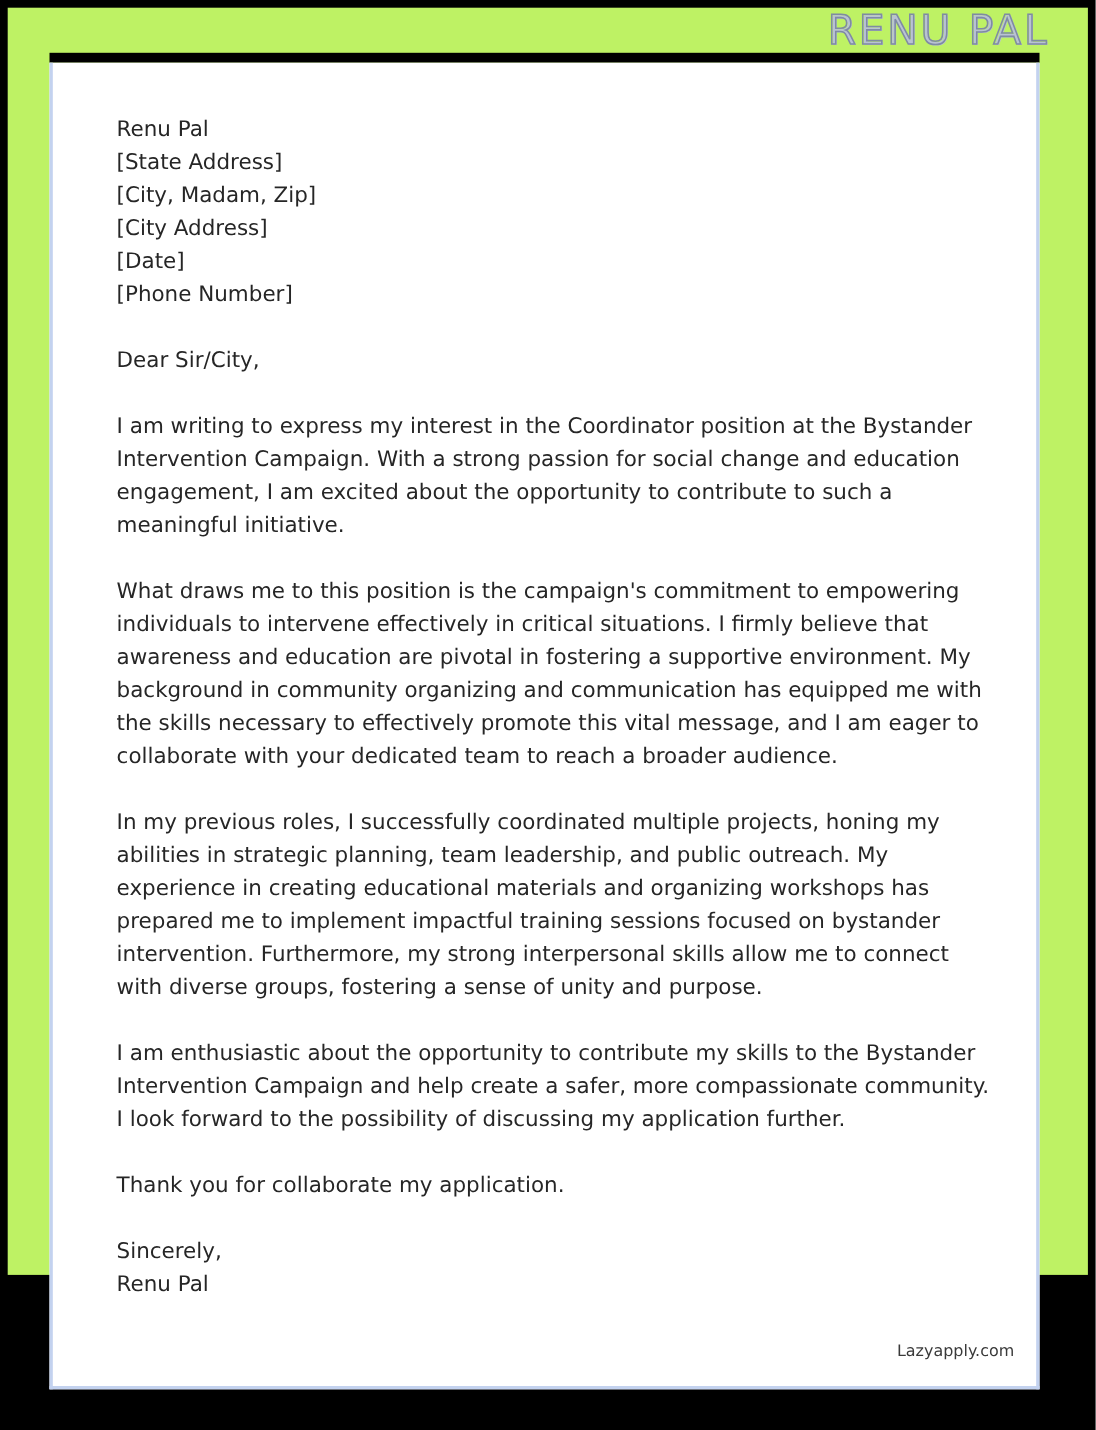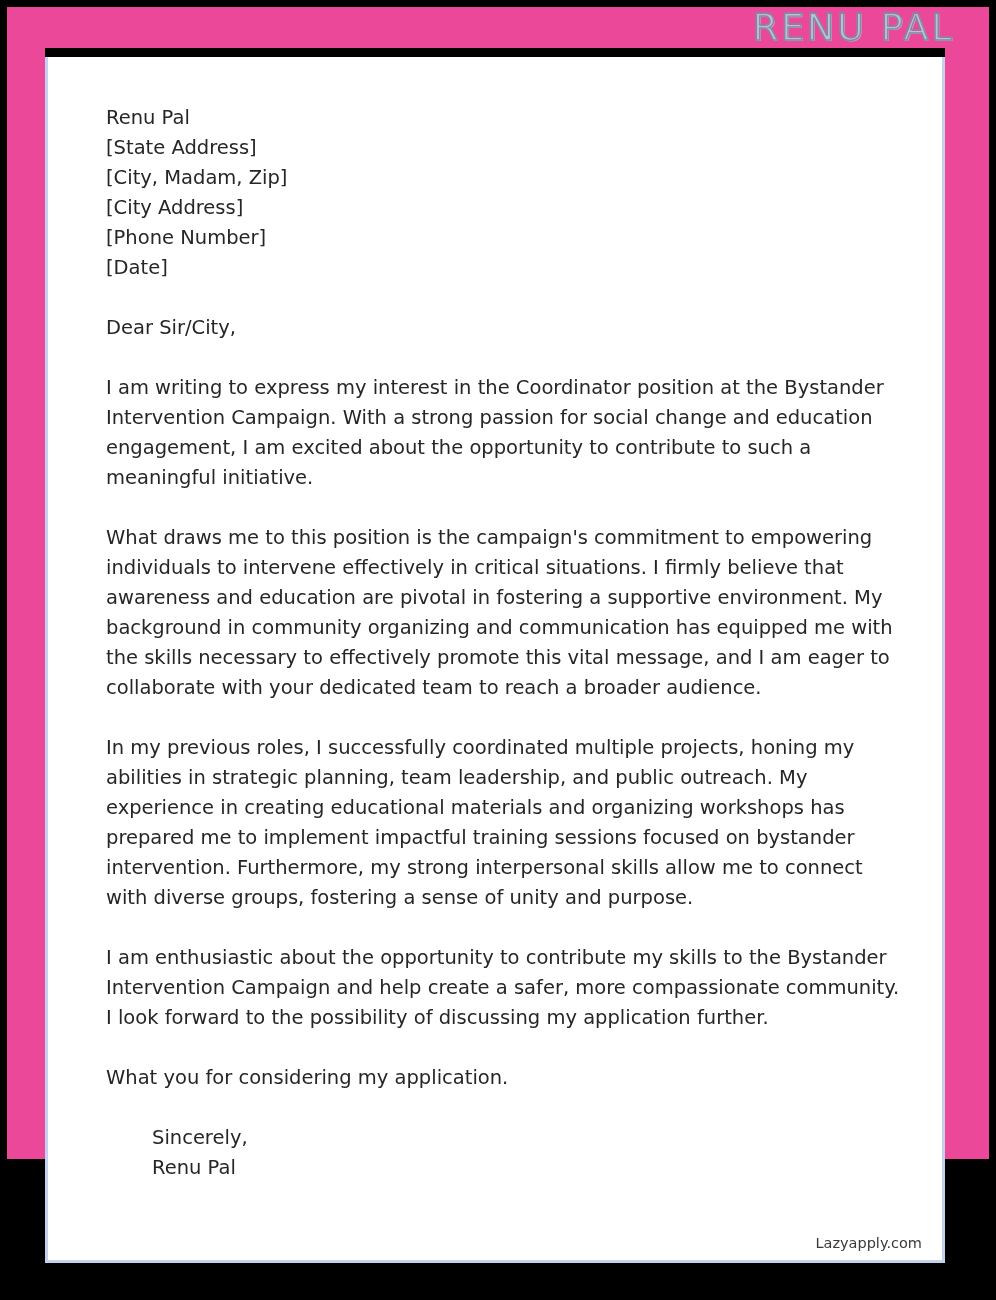--- a/index.html
+++ b/index.html
@@ -14,21 +14,21 @@
     overflow: hidden;
   }
 
   
   #page-frame {
     position: absolute;
     left: 7px;
     top: 7px;
     width: 982px;
     height: 1152px;
-    background: #ec4899;
+    background: #bef264;
     box-sizing: border-box;
   }
 
   
   #letterhead {
     position: absolute;
     left: 0;
     top: 0;
     width: 982px;
     height: 41px;
@@ -93,34 +93,33 @@
     font-weight: 400;
   }
   .letter-para {
     margin-bottom: 30px;
   }
   .block {
     margin-bottom: 30px;
   }
   .block.tight {
     margin-bottom: 0;
-    margin-left: 46px;
   }
   .date-stamp {
     font-size: 19.5px;
     line-height: 30px;
     color: #1f7ae0;
     margin: 0;
   }
 
   
   #footer-watermark {
     position: absolute;
     right: 20px;
-    bottom: 7px;
+    bottom: 21px;
     font-size: 14.5px;
     line-height: 20px;
     color: #3a3a3a;
     white-space: nowrap;
   }
 </style>
 </head>
 <body>
 
 <div id="page-frame">
@@ -133,31 +132,31 @@
 
   <div id="letter-card">
 
     <div id="letter-body">
 
       <div class="block">
         <p class="letter-line">Renu Pal</p>
         <p class="letter-line">[State Address]</p>
         <p class="letter-line">[City, Madam, Zip]</p>
         <p class="letter-line">[City Address]</p>
+        <p class="letter-line">[Date]</p>
         <p class="letter-line">[Phone Number]</p>
-        <p class="letter-line">[Date]</p>
       </div>
 
       <p class="letter-para">Dear Sir/City,</p>
 
       <p class="letter-para">I am writing to express my interest in the Coordinator position at the Bystander Intervention Campaign. With a strong passion for social change and education engagement, I am excited about the opportunity to contribute to such a meaningful initiative.</p>
       <p class="letter-para">What draws me to this position is the campaign's commitment to empowering individuals to intervene effectively in critical situations. I firmly believe that awareness and education are pivotal in fostering a supportive environment. My background in community organizing and communication has equipped me with the skills necessary to effectively promote this vital message, and I am eager to collaborate with your dedicated team to reach a broader audience.</p>
       <p class="letter-para">In my previous roles, I successfully coordinated multiple projects, honing my abilities in strategic planning, team leadership, and public outreach. My experience in creating educational materials and organizing workshops has prepared me to implement impactful training sessions focused on bystander intervention. Furthermore, my strong interpersonal skills allow me to connect with diverse groups, fostering a sense of unity and purpose.</p>
       <p class="letter-para">I am enthusiastic about the opportunity to contribute my skills to the Bystander Intervention Campaign and help create a safer, more compassionate community. I look forward to the possibility of discussing my application further.</p>
-      <p class="letter-para">What you for considering my application.</p>
+      <p class="letter-para">Thank you for collaborate my application.</p>
 
       <div class="block tight">
         <p class="letter-line">Sincerely,</p>
         <p class="letter-line">Renu Pal</p>
       </div>
 
     </div>
 
     <div id="footer-watermark">Lazyapply.com</div>
 

